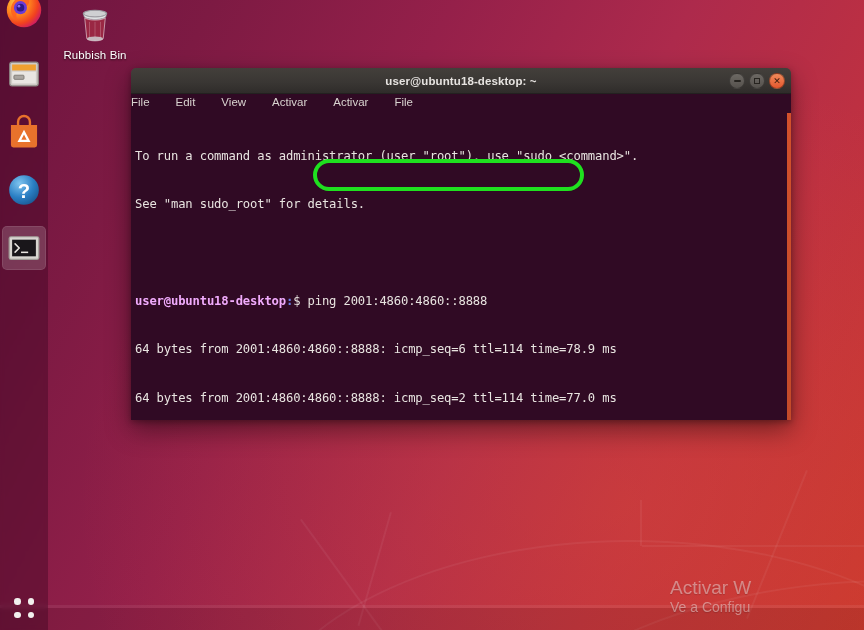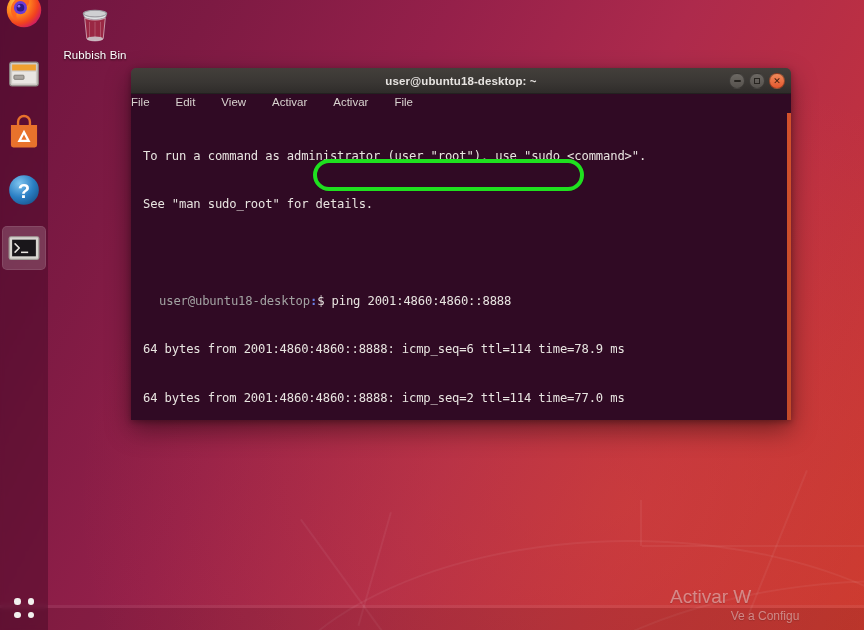--- a/index.html
+++ b/index.html
@@ -156,32 +156,32 @@
     color: #d8d3cf;
     font-size: 11.5px;
     line-height: 19px;
     white-space: nowrap;
   }
 
   #terminal-body {
     position: relative;
     flex: 1 1 auto;
     background: #300a24;
-    padding: 3px 0 0 12px;
+    padding: 3px 0 0 4px;
     overflow: hidden;
   }
   #term-text {
     font-family: "DejaVu Sans Mono", "Liberation Mono", monospace;
     font-size: 12.2px;
     line-height: 16.1px;
     color: #e8e4e0;
     white-space: pre;
     letter-spacing: -0.15px;
   }
-  .t-green { color: #a3a3a3; font-weight: normal; margin-left: 16px; }
+  .t-green { color: #f0abfc; font-weight: bold; }
   .t-blue  { color: #6a7fe8; font-weight: bold; }
   .t-line  { display: block; height: 16.1px; }
   #term-scrollbar {
     position: absolute;
     right: 0; top: 0; bottom: 0;
     width: 4px;
     background: linear-gradient(to bottom, #e0572c, #d0502a);
     opacity: .92;
   }
 
@@ -193,31 +193,31 @@
     border: 4.5px solid #1fe01f;
     border-radius: 17px;
     z-index: 20;
     pointer-events: none;
     box-shadow: 0 0 1px rgba(0,0,0,0.25);
   }
 
   
   #watermark {
     position: absolute;
-    right: 4px; bottom: 6px;
+    right: 4px; bottom: 15px;
     text-align: left;
     z-index: 6;
     color: rgba(255,255,255,0.42);
     text-shadow: 0 1px 1px rgba(0,0,0,0.15);
     width: 190px;
     overflow: hidden;
     white-space: nowrap;
   }
   #watermark .wm-title { font-size: 19px; line-height: 23px; }
-  #watermark .wm-sub   { font-size: 12px; line-height: 16px; text-align: center; }
+  #watermark .wm-sub   { font-size: 14px; line-height: 16px; }
 </style>
 </head>
 <body>
 
 <div id="desktop">
 
   <div class="wp-glow"></div>
   <div class="wp-line" style="left:640px; top:500px; width:2px; height:46px;"></div>
   <div class="wp-line" style="left:642px; top:545px; width:224px; height:2px;"></div>
   <div class="wp-line" style="left:390px; top:512px; width:2px; height:118px; transform:rotate(16deg);"></div>

